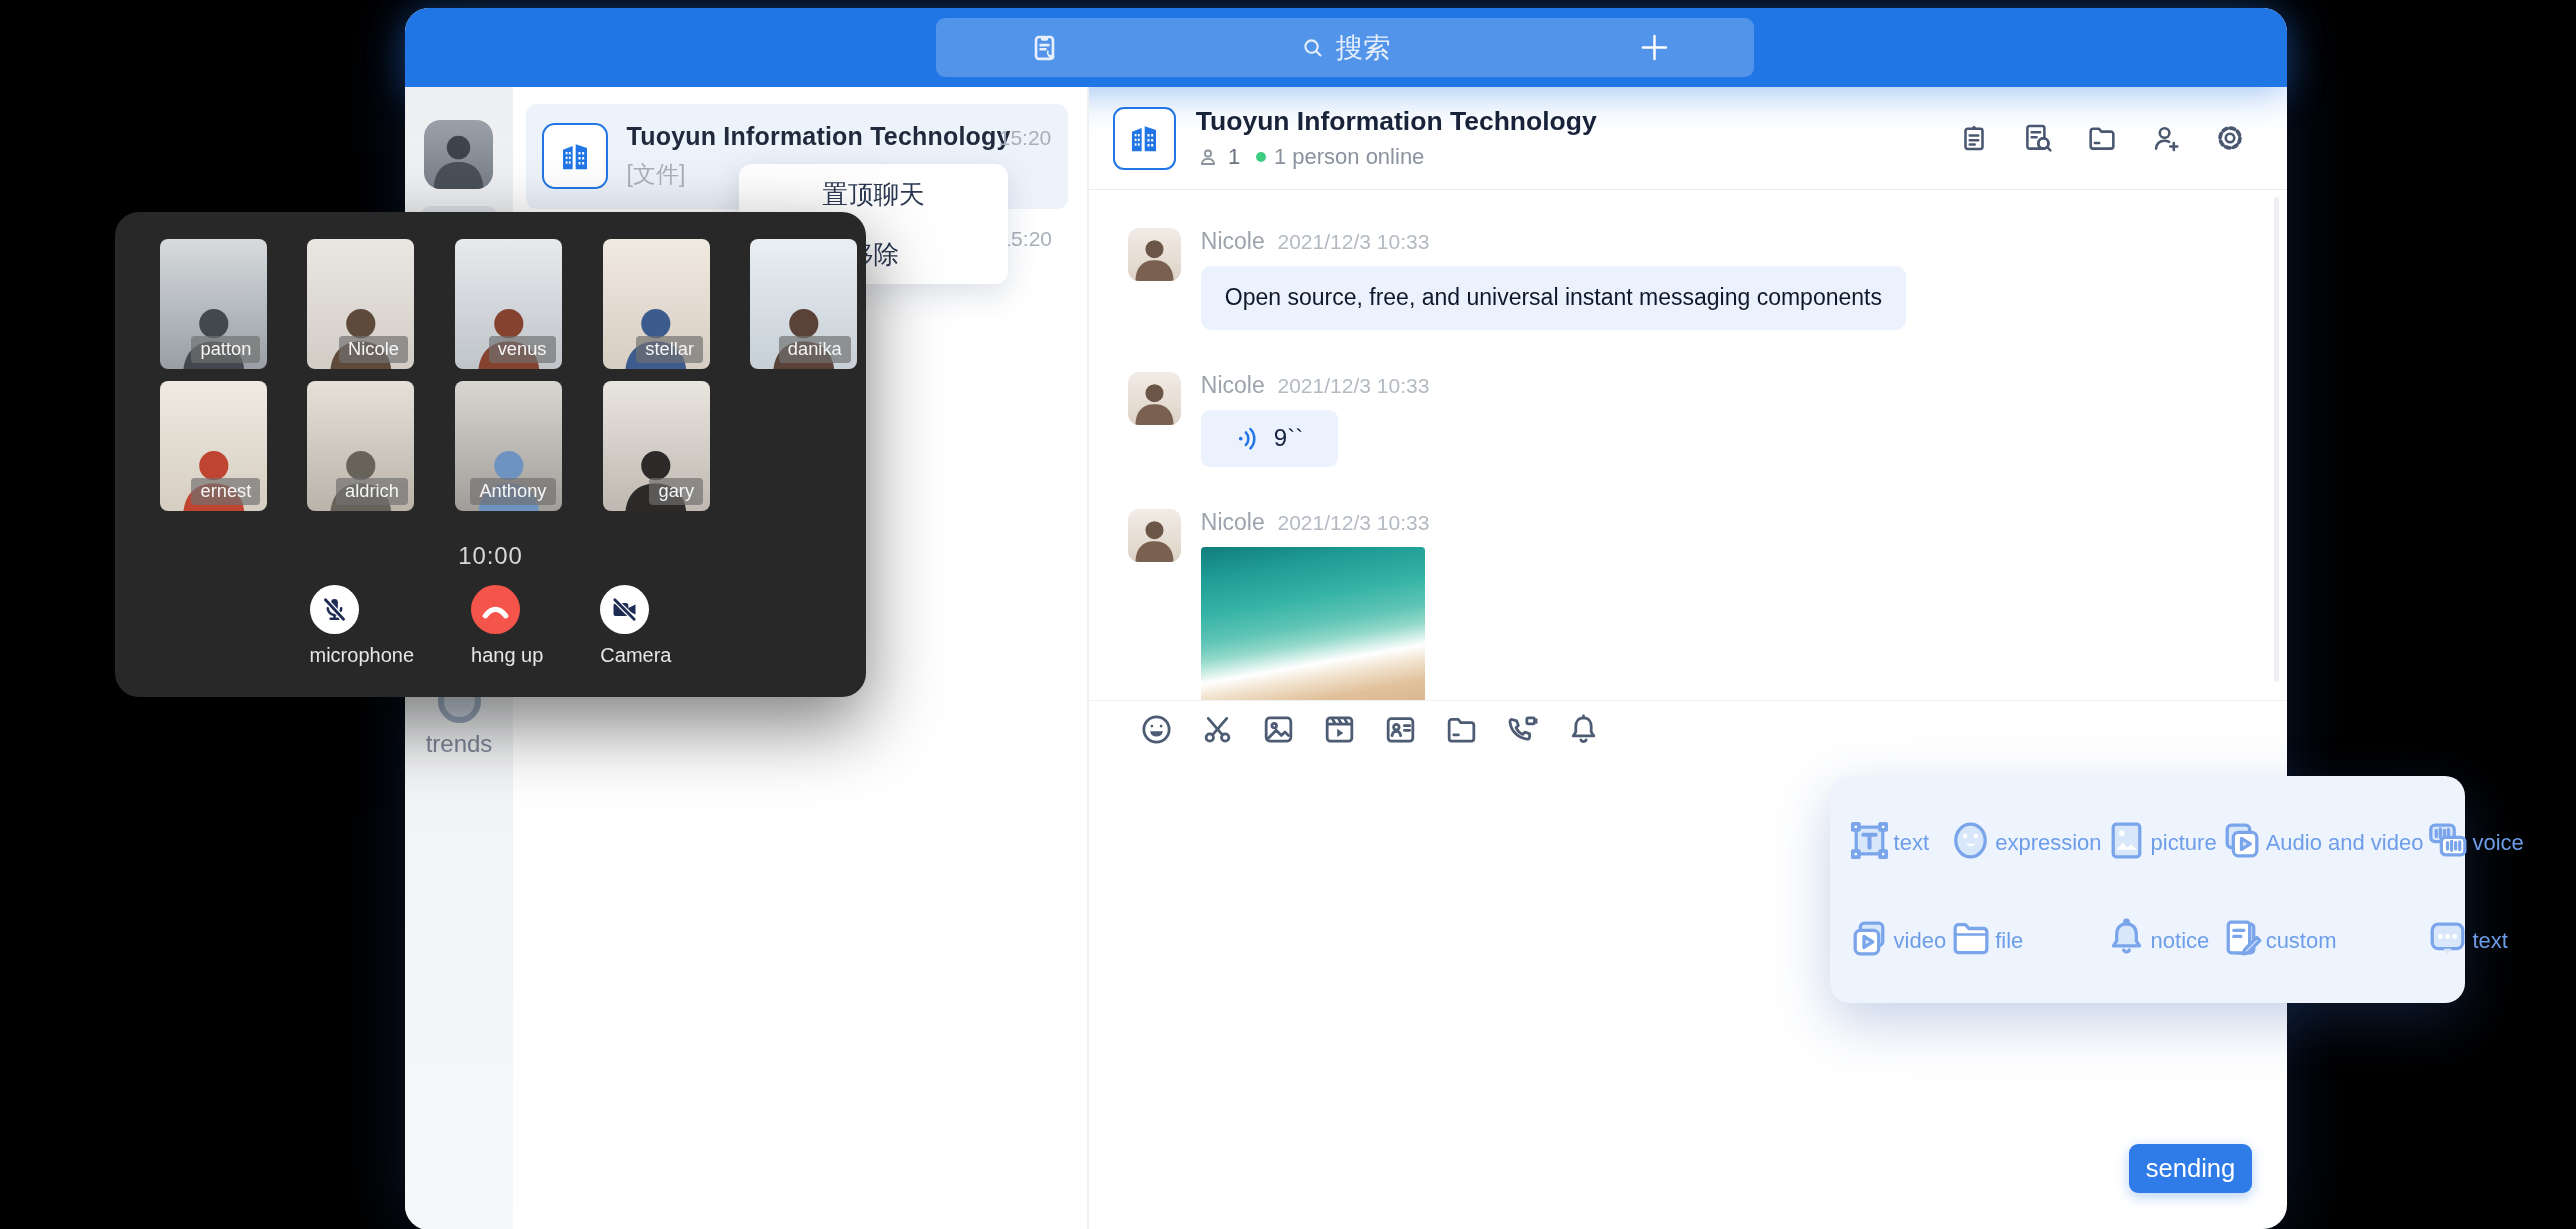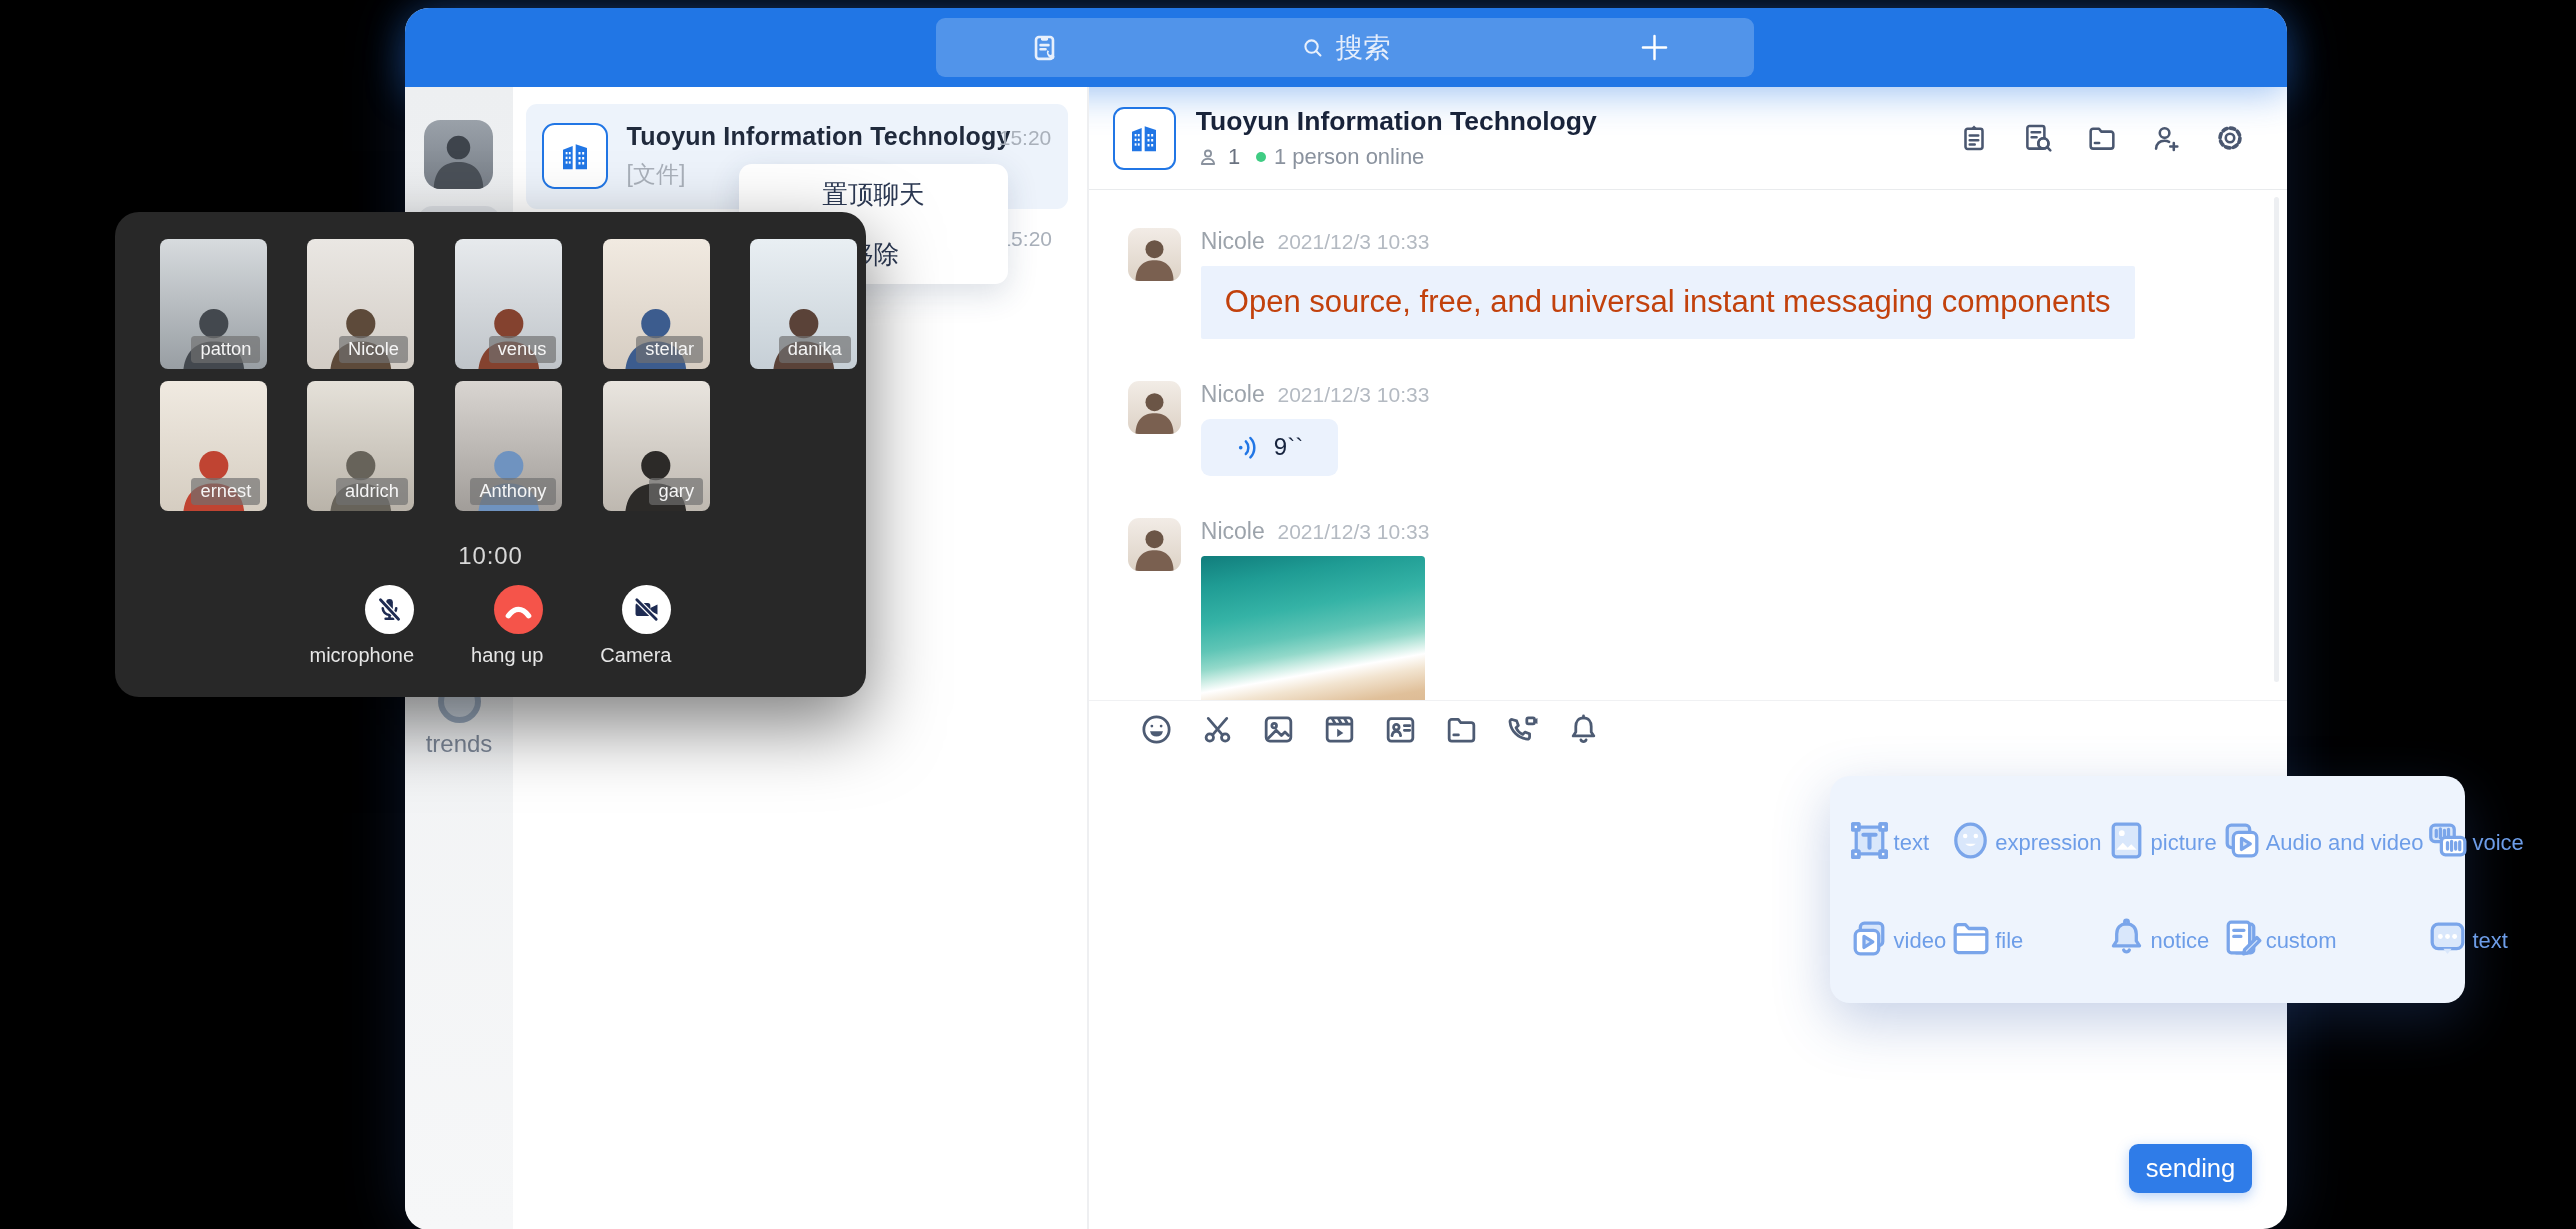--- a/index.html
+++ b/index.html
@@ -63,21 +63,21 @@
 
   .messages{flex:1;position:relative;padding:38px 0 0 39px;overflow:hidden;}
   .scrollbar{position:absolute;right:8.2px;top:7.3px;width:4.6px;height:485px;background:#EDEFF2;border-radius:2.7px;}
   .msg{display:flex;margin-bottom:42px;}
   .msg-avatar{width:53px;height:53px;border-radius:11px;overflow:hidden;flex:none;margin-right:20px;
               background:linear-gradient(180deg,#f2ece6,#ddd2c6);}
   .msg-avatar svg{width:100%;height:100%;}
   .msg-meta{display:flex;align-items:baseline;gap:12.8px;margin-bottom:11px;}
   .msg-sender{font-size:23px;color:#9CA3AB;}
   .msg-time{font-size:21px;color:#B4BAC2;}
-  .bubble{background:#EBF2FD;border-radius:2px;padding:18.3px 24px;font-size:31px;color:#c2410c;
+  .bubble{background:#EBF2FD;border-radius:10px;padding:18.3px 24px;font-size:23px;color:#0f172a;
           width:fit-content;white-space:nowrap;}
   .voice-bubble{background:#EBF2FD;border-radius:9.1px;width:137px;height:57px;display:flex;align-items:center;
                 justify-content:center;gap:11px;cursor:pointer;}
   .voice-bubble .ic{width:27.4px;height:27.4px;color:#2176E5;}
   .voice-dur{font-size:24px;color:#16233E;}
   .msg-image{width:224px;height:162px;border-radius:3.7px;cursor:pointer;
      background:linear-gradient(170deg,#117d7c 0%,#1f9c94 16%,#35b3a6 34%,#5fc5b6 48%,#93d9ca 57%,#cfeee6 63%,#ffffff 68%,#f2e4d0 75%,#e0c09a 86%,#d8b38c 100%);}
 
   .toolbar{height:57px;border-top:1.8px solid #F0F1F3;display:flex;align-items:center;padding-left:49px;gap:24px;flex:none;}
   .tb-btn{background:none;border:none;padding:0;width:37px;height:37px;color:#4D5B73;cursor:pointer;}
@@ -95,21 +95,21 @@
   
   #call-overlay{position:absolute;left:115px;top:212px;width:751px;height:485px;background:#282828;border-radius:24px;
                 z-index:40;box-shadow:0 27.4px 73px rgba(0,0,0,.5);padding-top:27.4px;box-sizing:border-box;}
   .video-grid{margin:0 9.1px;display:grid;grid-template-columns:repeat(5,143px);grid-auto-rows:130px;gap:12px 4.6px;justify-content:center;}
   .tile{position:relative;border-radius:8px;overflow:hidden;margin-left:36px;}
   .tile .sil{position:absolute;left:10%;bottom:-5.5px;width:80%;height:80%;}
   .nametag{position:absolute;right:6.4px;bottom:6.4px;background:rgba(112,112,112,.68);color:#F5F5F5;font-size:18.3px;
            padding:2.7px 9.1px;border-radius:3.7px;}
   .call-timer{margin-top:31px;text-align:center;font-size:24px;color:#D8D8D8;letter-spacing:0.9px;}
   .call-controls{margin-top:14.6px;display:flex;justify-content:center;gap:57px;}
-  .ctl{display:flex;flex-direction:column;align-items:flex-end;}
+  .ctl{display:flex;flex-direction:column;align-items:flex-start;}
   .ctl-circle{width:49px;height:49px;border-radius:50%;background:#fff;display:flex;align-items:center;justify-content:center;cursor:pointer;}
   .ctl-circle .ic{width:31px;height:31px;color:#1E2B52;}
   .ctl-circle.red{background:#F5544A;}
   .ctl-circle.red .ic{width:35px;height:35px;color:#fff;}
   .ctl-label{margin-top:10px;font-size:20px;color:#E6E6E6;}
 
   
   #action-panel{position:absolute;left:1830px;top:776px;width:635px;height:227px;background:#EEF4FD;border-radius:20px;
                 z-index:50;box-shadow:0 18.3px 55px rgba(50,90,170,.28);padding:24px 14.6px;box-sizing:border-box;
                 display:grid;grid-template-columns:repeat(5,1fr);row-gap:16.5px;}

